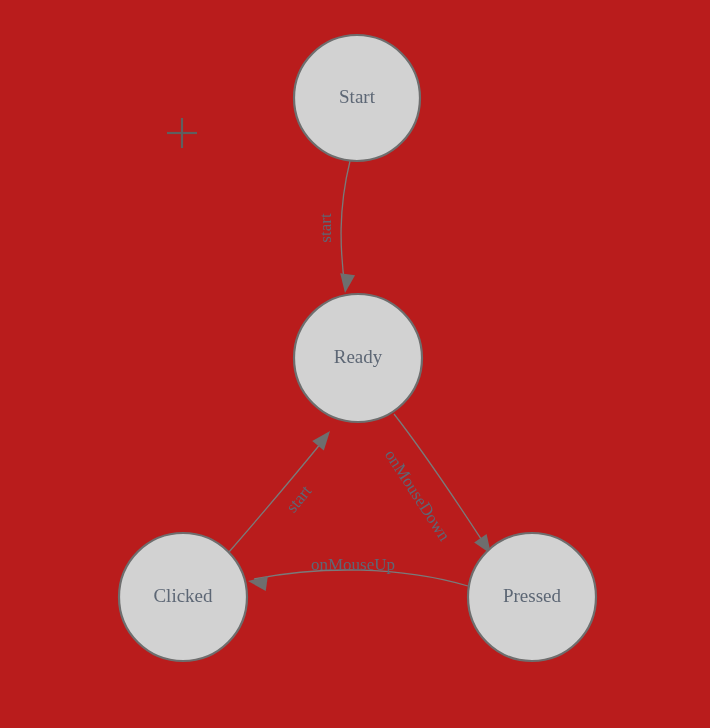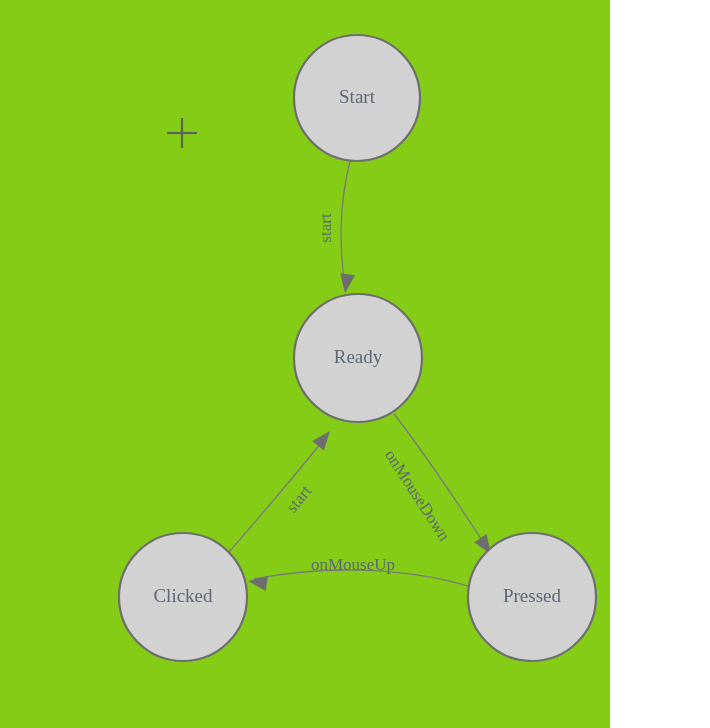--- a/index.html
+++ b/index.html
@@ -8,23 +8,23 @@
     background: #ffffff;
   }
   body {
     width: 710px;
     height: 728px;
     overflow: hidden;
     font-family: "Liberation Serif", "DejaVu Serif", serif;
   }
   #diagram-canvas {
     position: relative;
-    width: 610px;
+    width: 710px;
     height: 728px;
-    background: #84cc16;
+    background: #b91c1c;
     text-align: right;
   }
   svg#graph {
     display: block;
     width: 710px;
     height: 728px;
   }
   .node-circle {
     fill: #d2d2d2;
     stroke: #6e6e6e;

